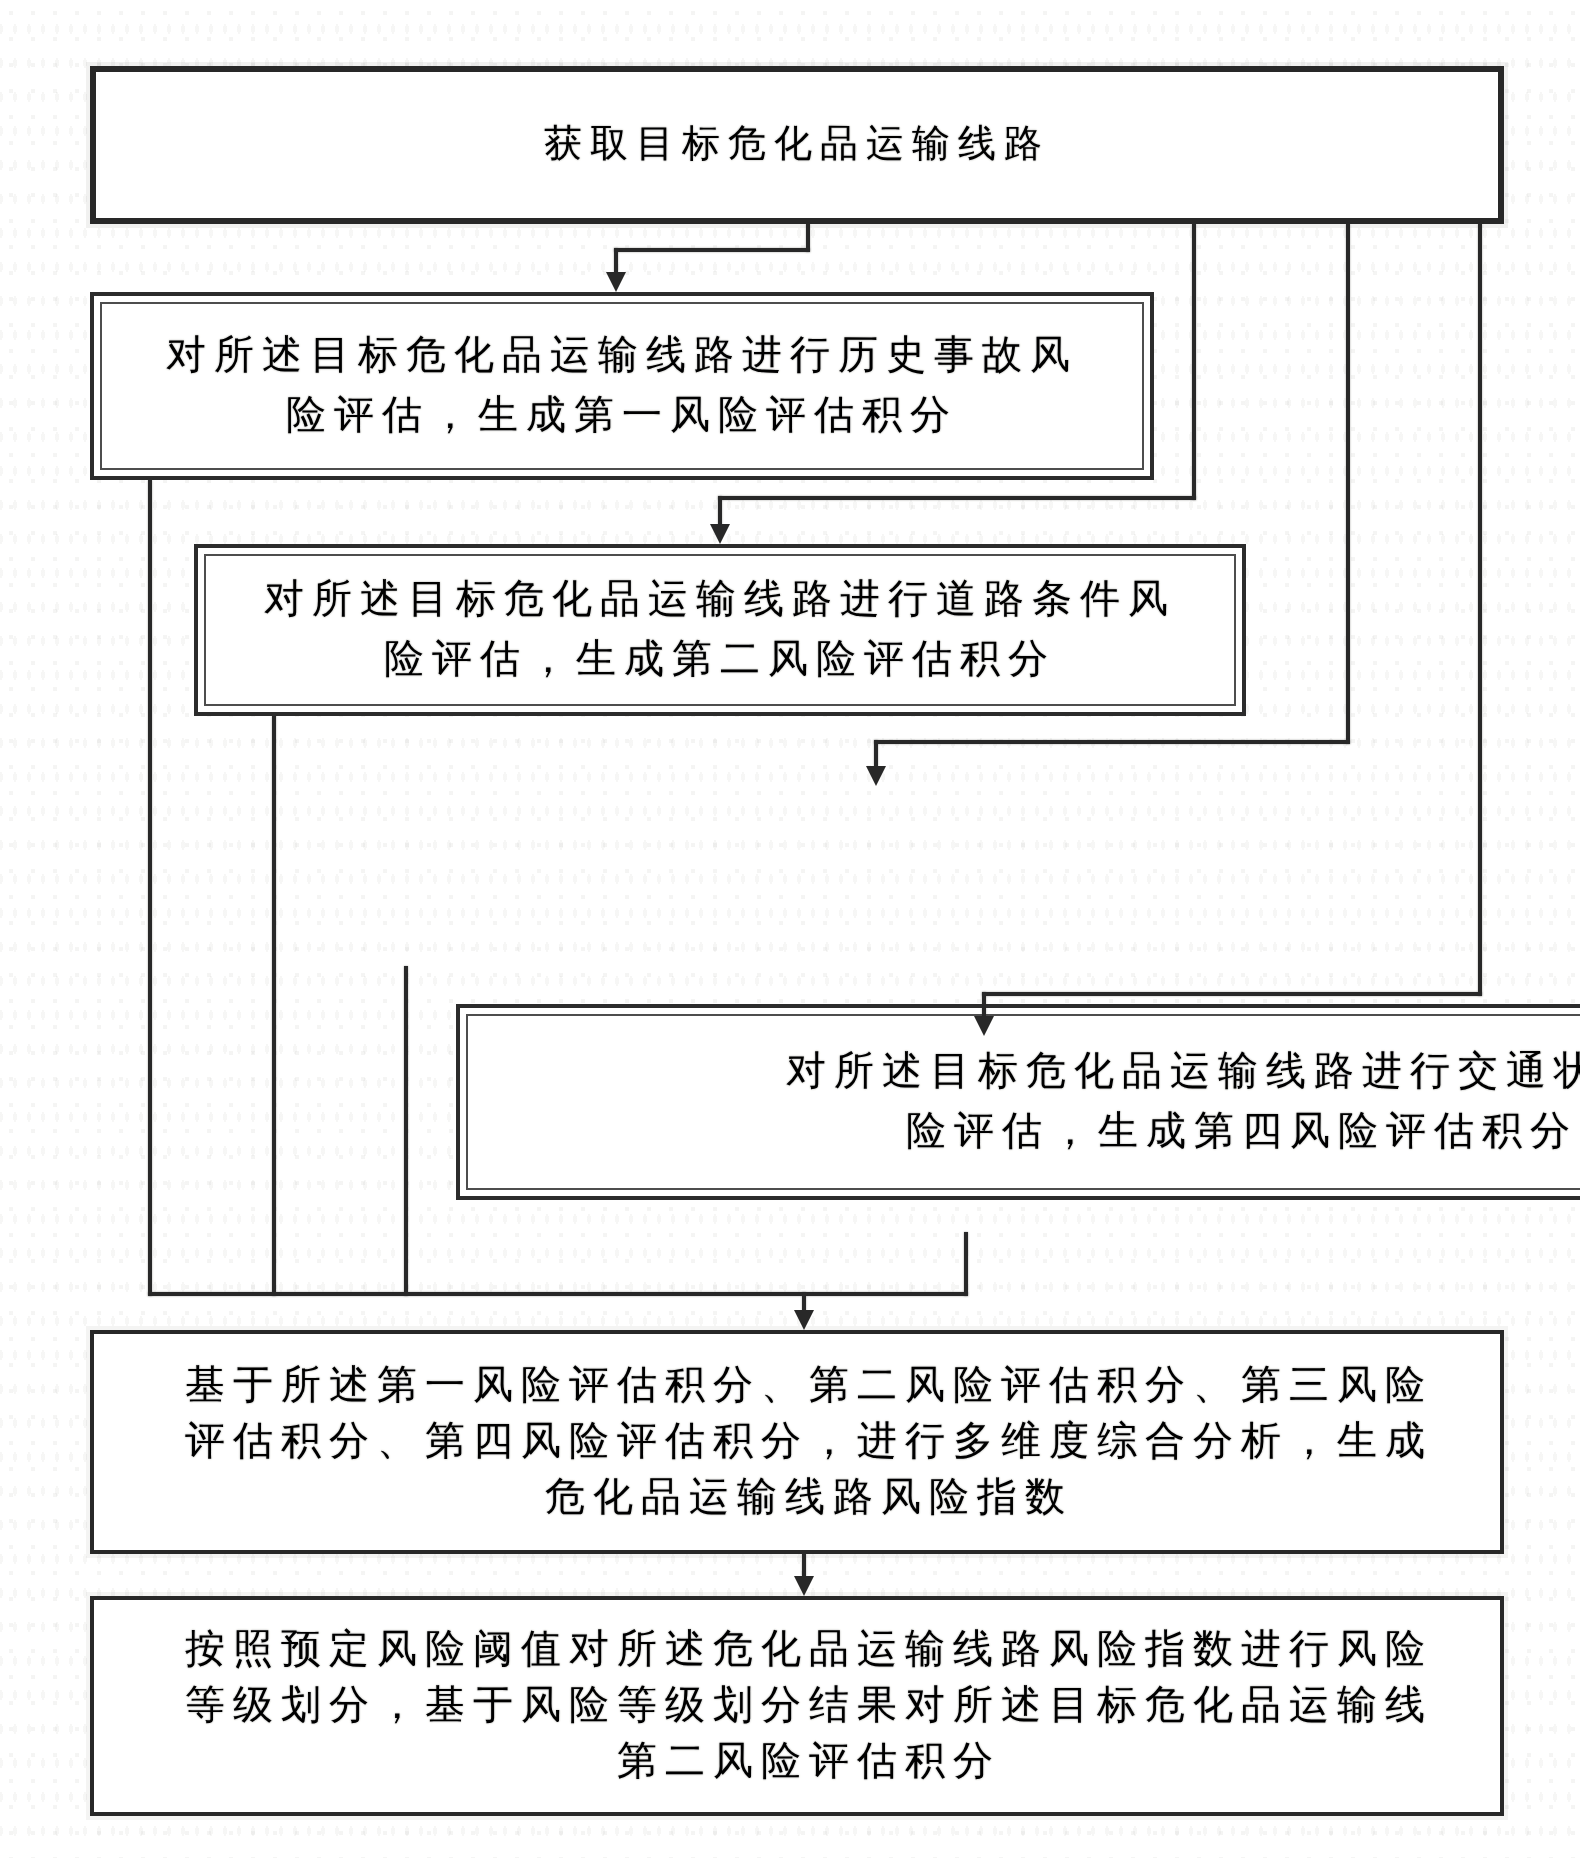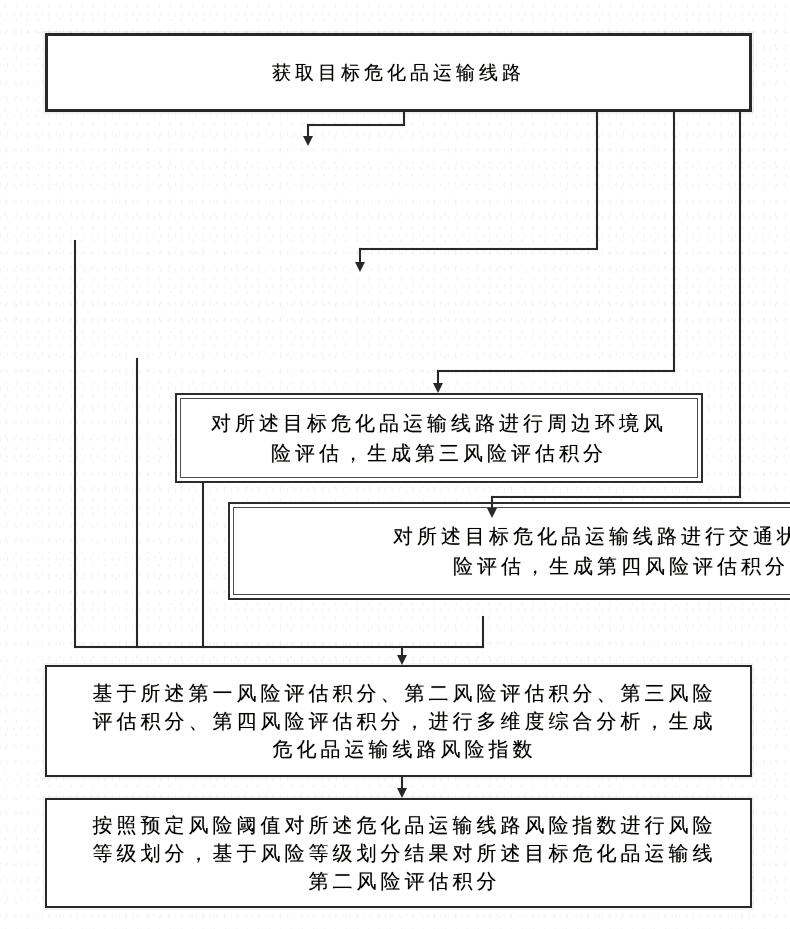--- a/index.html
+++ b/index.html
@@ -62,26 +62,30 @@
 </style>
 </head>
 <body>
 
 <div class="canvas">
 
   <div class="box single-thick" style="left:45px; top:33px; width:707px; height:79px;">
     <div class="box-text t-title">获取目标危化品运输线路</div>
   </div>
 
+  <div class="box double" style="left:45px; top:146px; width:532px; height:94px;">
+    <div class="box-text t-step">对所述目标危化品运输线路进行历史事故风
+险评估，生成第一风险评估积分</div>
+  </div>
 
+  <div class="box double" style="left:97px; top:272px; width:526px; height:86px;">
+    <div class="box-text t-step">对所述目标危化品运输线路进行道路条件风
+险评估，生成第二风险评估积分</div>
+  </div>
 
-  <div class="box double" style="left:175px; top:393px; width:528px; height:90px;">
-    <div class="box-text t-step">对所述目标危化品运输线路进行周边环境风
-险评估，生成第三风险评估积分</div>
-  </div>
 
   <div class="box double" style="left:228px; top:502px; width:623px; height:98px;justify-content:flex-end;">
     <div class="box-text t-step">对所述目标危化品运输线路进行交通状况风
 险评估，生成第四风险评估积分</div>
   </div>
 
   <div class="box single" style="left:45px; top:665px; width:707px; height:112px;">
     <div class="box-text t-wide">基于所述第一风险评估积分、第二风险评估积分、第三风险
 评估积分、第四风险评估积分，进行多维度综合分析，生成
 危化品运输线路风险指数</div>

